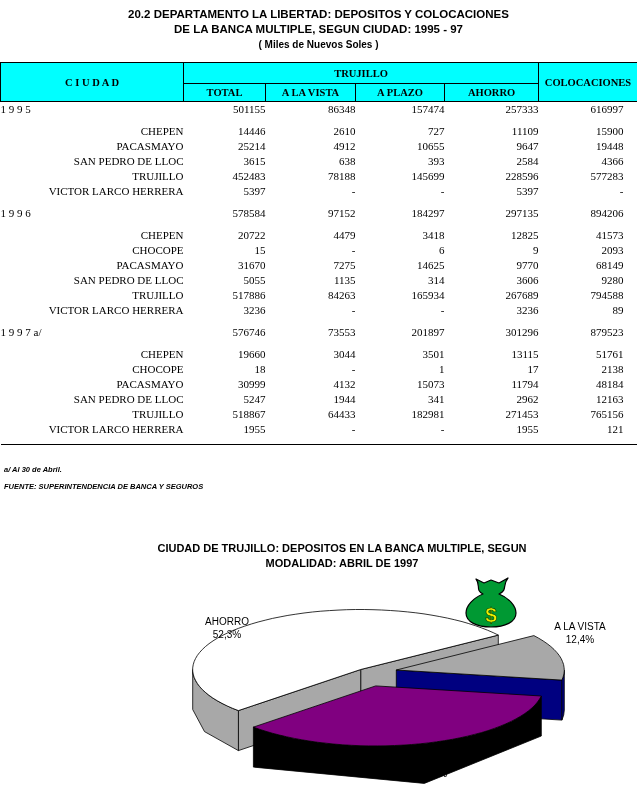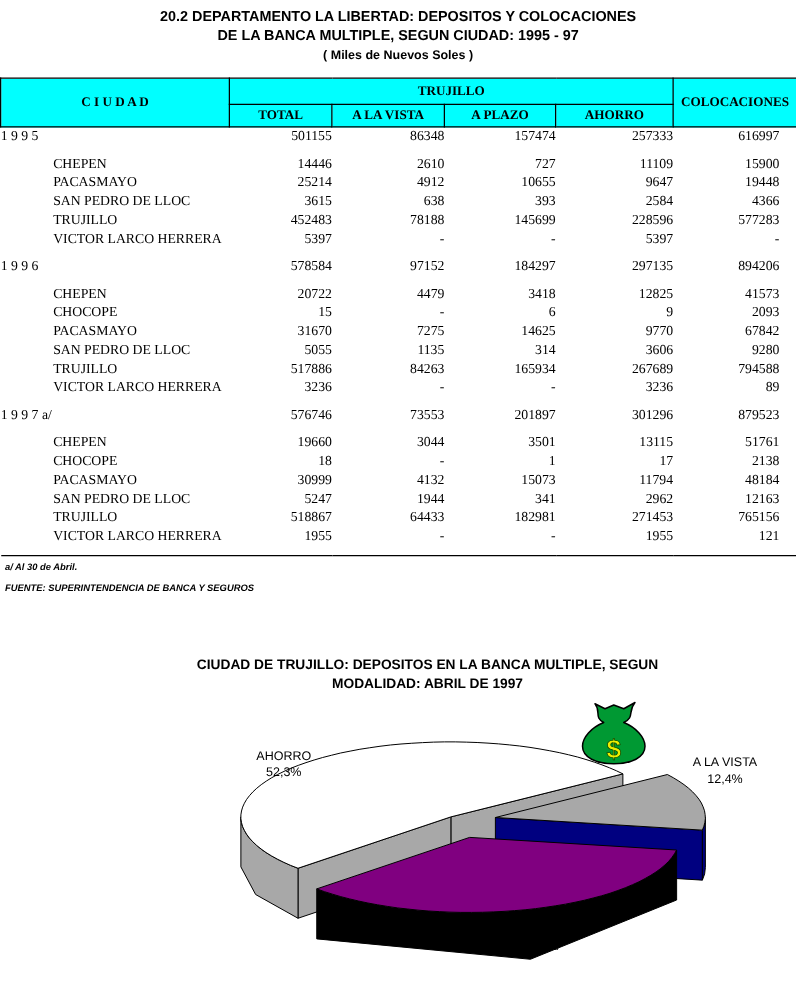--- a/index.html
+++ b/index.html
@@ -18,27 +18,27 @@
     background:#00ffff;border:1px solid #000;font-weight:bold;
     font-size:10.5px;padding:0;text-align:center;
   }
   table.stats thead tr.r1 th{height:20px;}
   table.stats thead tr.r2 th{height:17px;}
   table.stats td{
     font-size:11px;padding:0;height:15px;line-height:15px;white-space:nowrap;
     overflow:hidden;
   }
   td.lab{padding-left:8px;}
-  td.lab.city{padding-left:42px;}
+  td.lab.city{padding-left:42px;text-align:right;}
   td.num{text-align:right;padding-right:15px;}
   td.num.last{padding-right:14px;}
   tr.spacer td{height:7px;line-height:7px;}
   tr.bottom-line td{height:0;border-top:1px solid #000;}
   
-  .footnotes{margin-top:4px;margin-left:4px;font-style:italic;font-weight:bold;font-size:7.5px;line-height:9px;}
+  .footnotes{margin-top:20px;margin-left:4px;font-style:italic;font-weight:bold;font-size:7.5px;line-height:9px;}
   .footnotes .src{margin-top:8px;}
   
   .chart-section{margin-top:50px;padding-left:47px;}
   .chart-title{text-align:center;font-weight:bold;font-size:11px;line-height:15px;}
   .pie-wrap{position:relative;width:637px;height:224px;margin-top:2px;}
   .pie-wrap svg{position:absolute;left:0;top:0;}
   .pie-label{
     position:absolute;width:110px;text-align:center;
     font-size:10px;line-height:13px;font-weight:normal;
   }
@@ -157,21 +157,21 @@
           <td class="num">6</td>
           <td class="num">9</td>
           <td class="num last">2093</td>
         </tr>
         <tr class="city-row">
           <td class="lab city">PACASMAYO</td>
           <td class="num">31670</td>
           <td class="num">7275</td>
           <td class="num">14625</td>
           <td class="num">9770</td>
-          <td class="num last">67842</td>
+          <td class="num last">68149</td>
         </tr>
         <tr class="city-row">
           <td class="lab city">SAN PEDRO DE LLOC</td>
           <td class="num">5055</td>
           <td class="num">1135</td>
           <td class="num">314</td>
           <td class="num">3606</td>
           <td class="num last">9280</td>
         </tr>
         <tr class="city-row">

